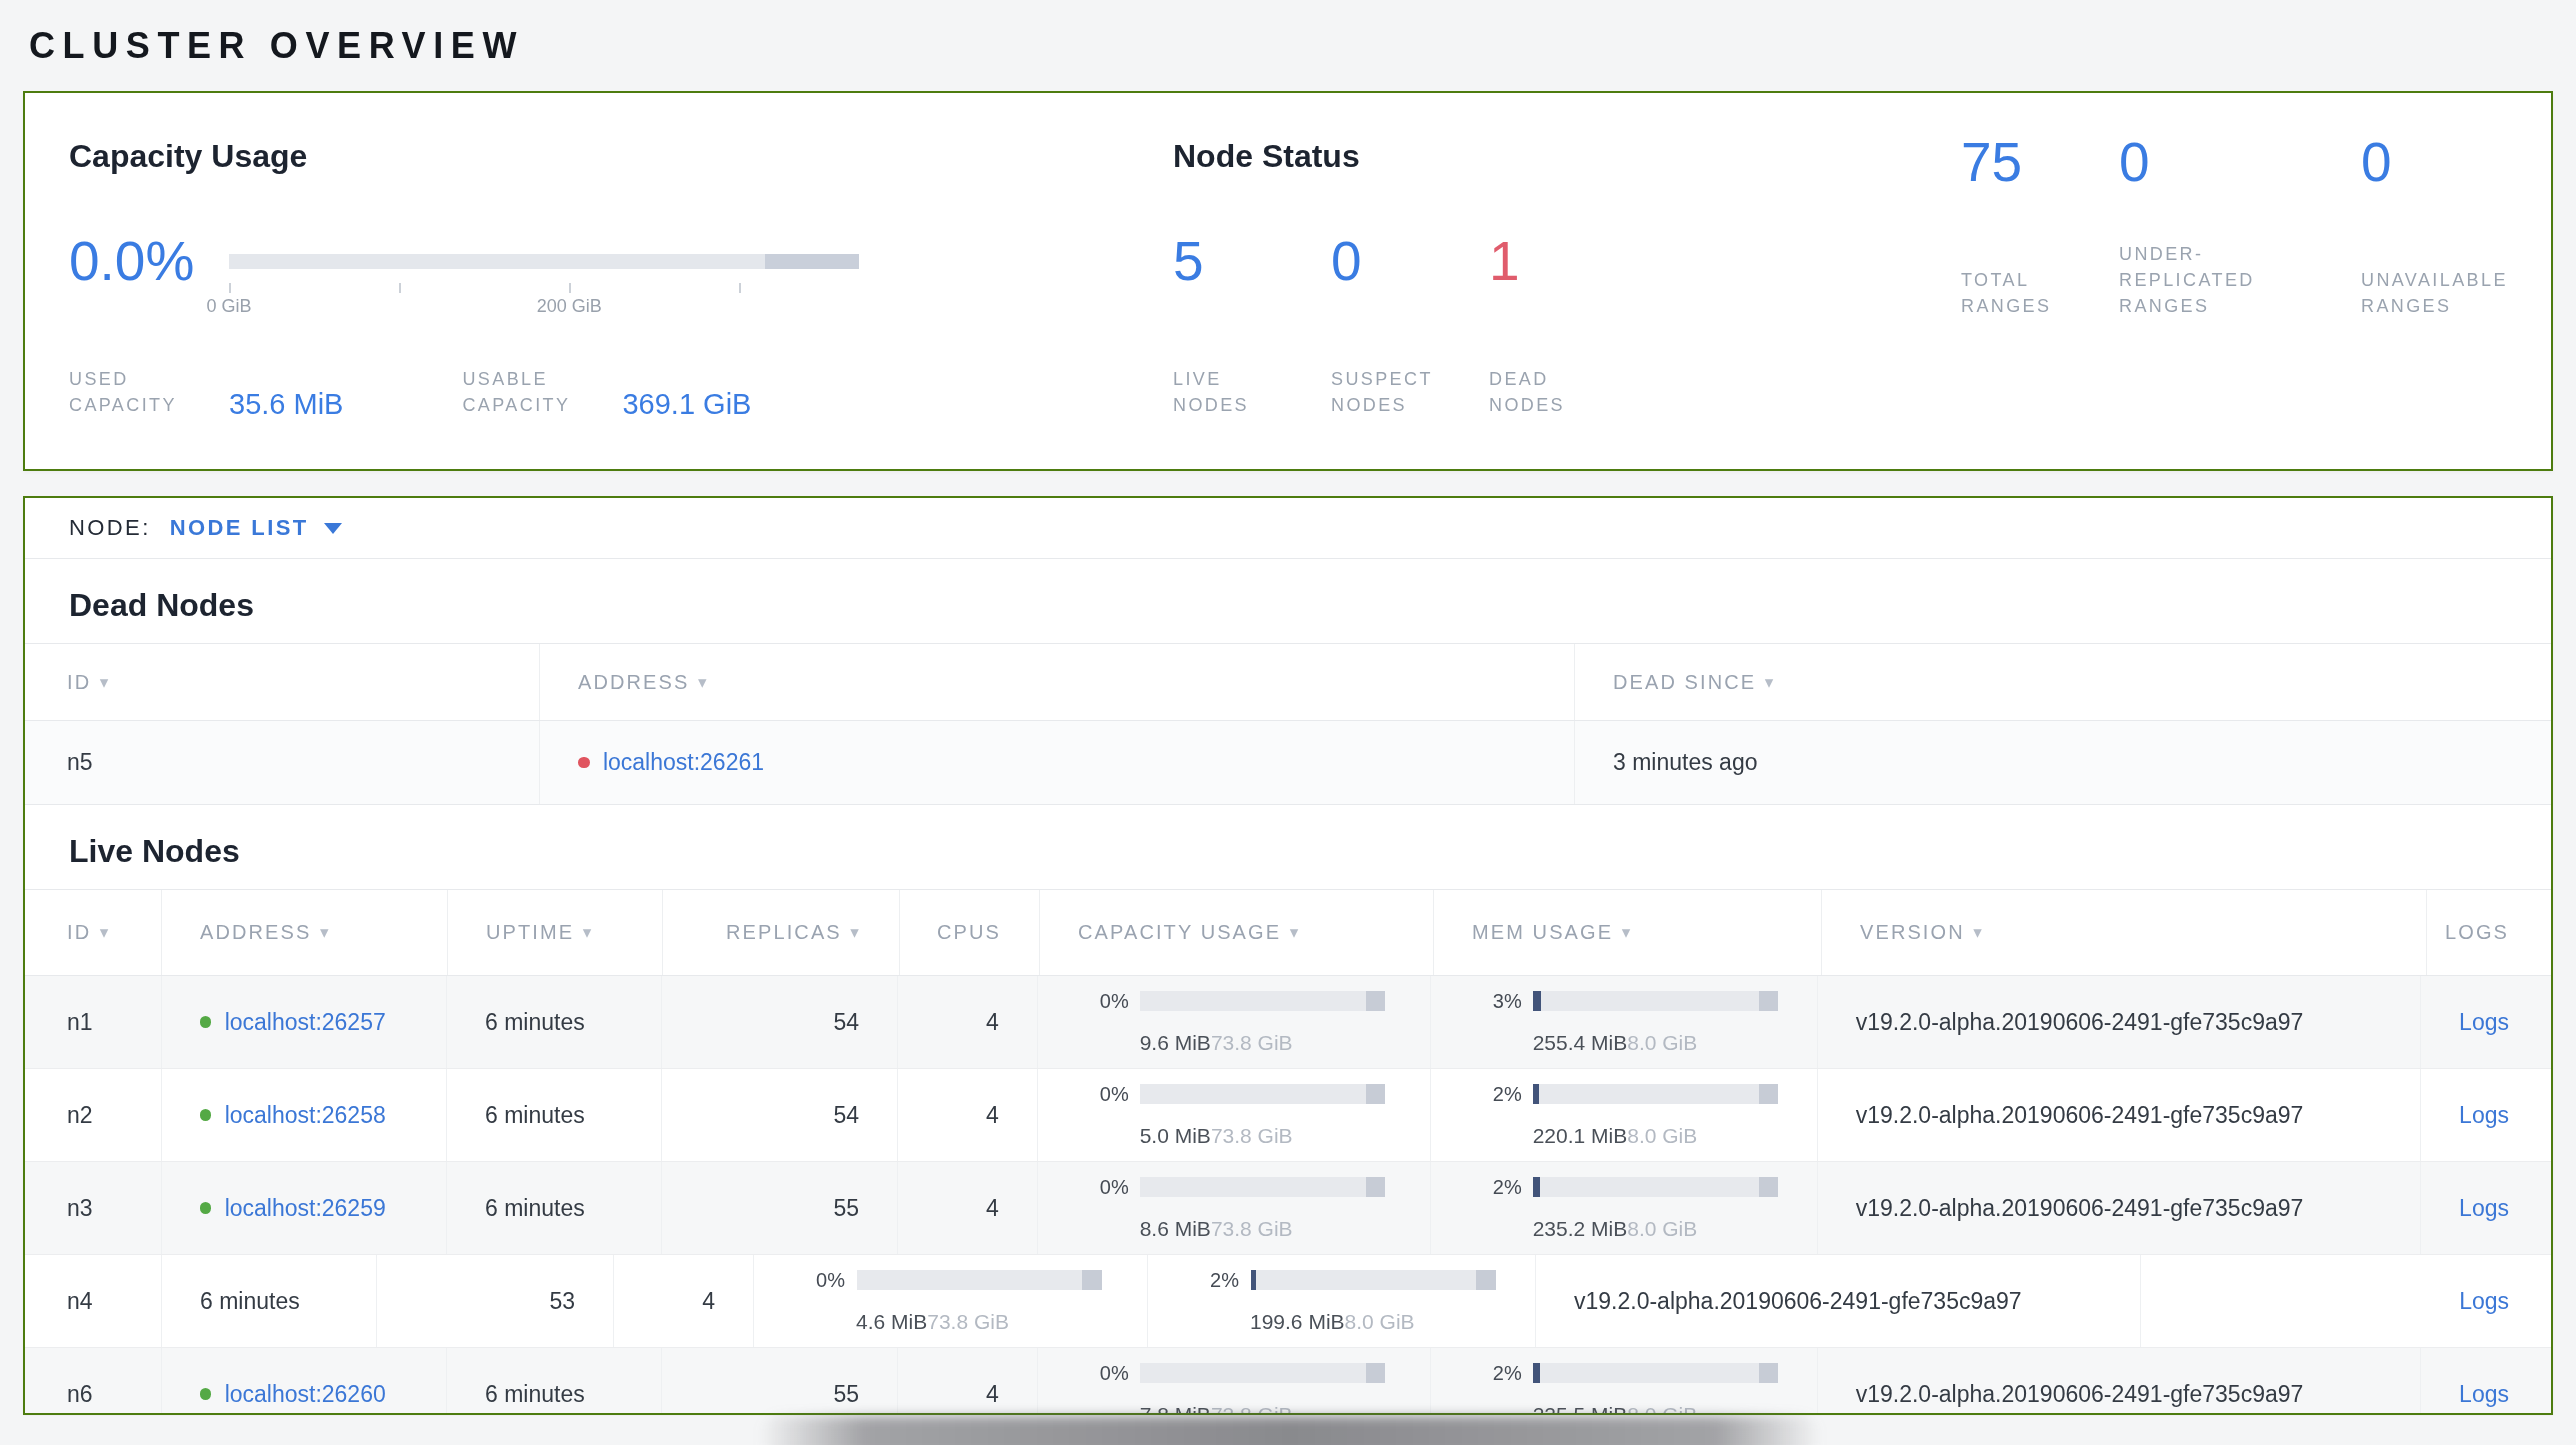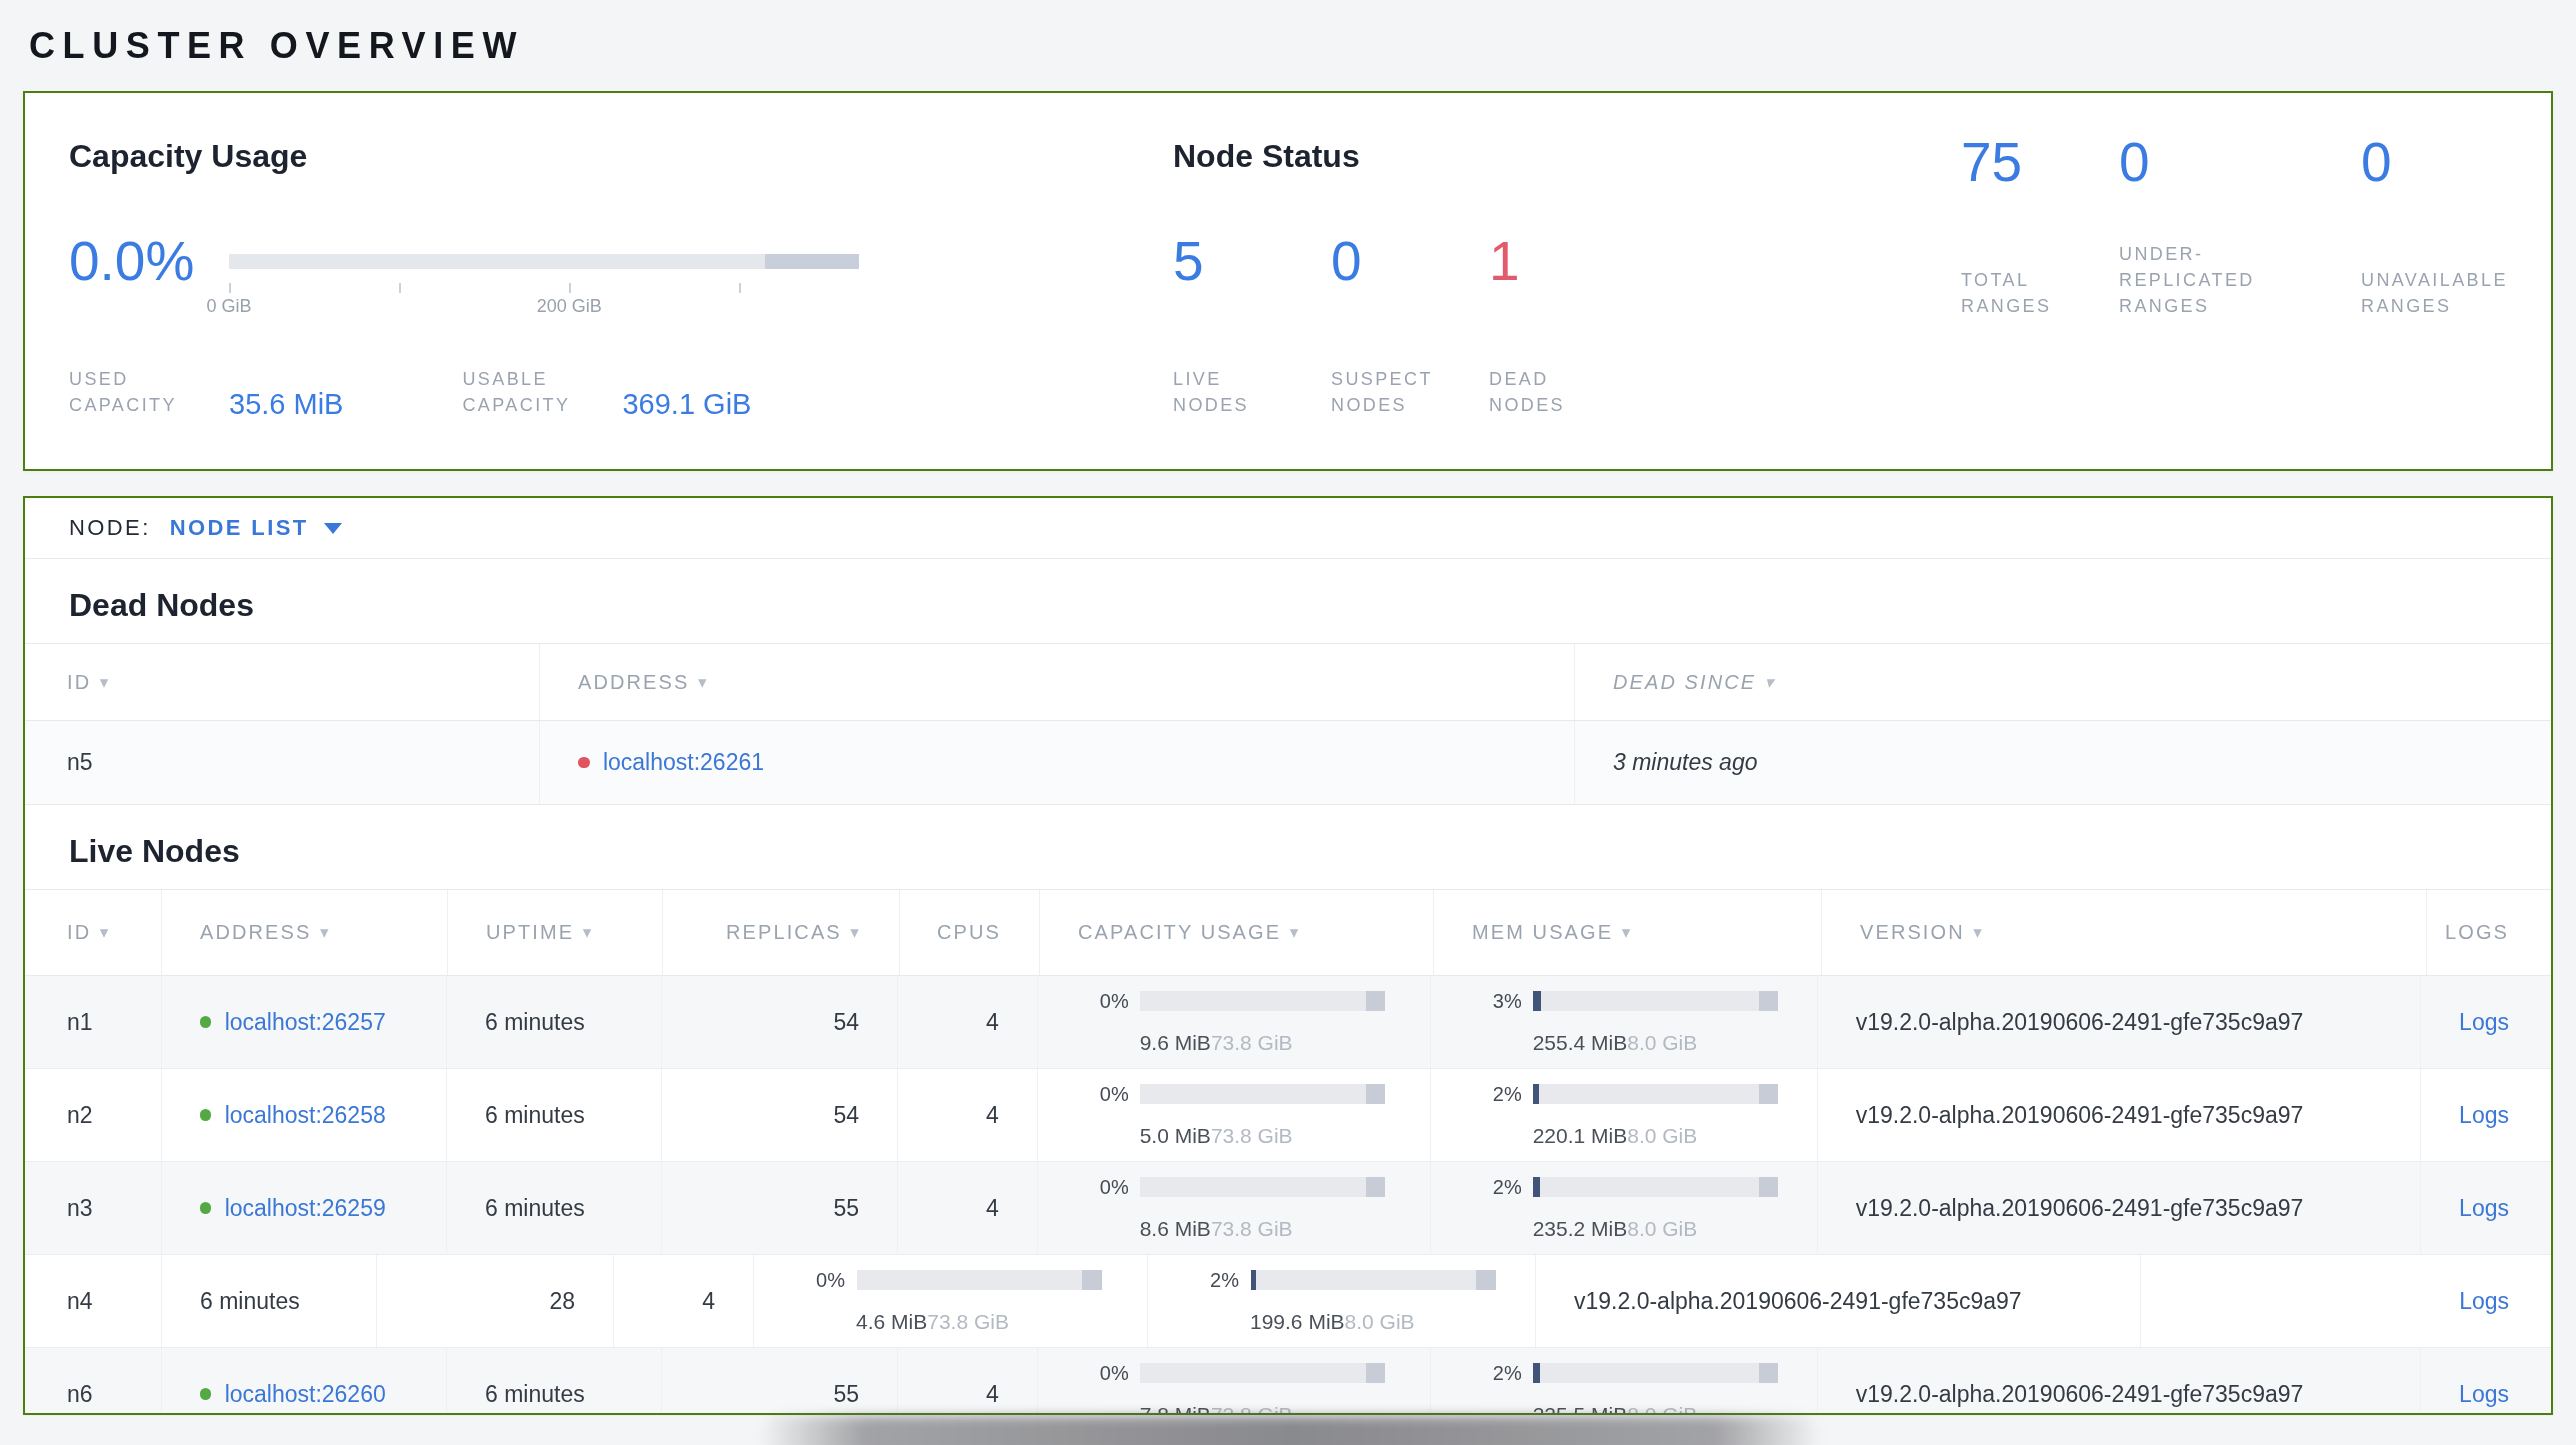--- a/index.html
+++ b/index.html
@@ -67,21 +67,21 @@
   .hcell:last-child { border-right:none; }
   .hcell.first { padding-left:42px; }
   .hcell.num { justify-content:flex-end; padding-right:38px; padding-left:0; }
   .arrow { font-size:17px; color:#b6bdc8; margin-left:8.6px; }
   
   .dhrow { height:78px; }
   .drow { display:flex; height:84px; background:#fafbfc; border-bottom:1px solid #e7e9ec; }
   .dcell { display:flex; align-items:center; padding-left:38px; font-size:23px; color:#343b44; border-right:1px solid #edeff1; }
   .dcell:last-child { border-right:none; }
   .dcell.first { padding-left:42px; }
-  .dc1 { width:515px; } .dc2 { width:1035px; } .dc3 { flex:1;font-style:italic; }
+  .dc1 { width:515px; } .dc2 { width:1035px; } .dc3 { flex:1; }
   
   .lhrow { height:87px; }
   .lrow { display:flex; height:93px; border-bottom:1px solid #ecedef; background:#fff; }
   .lrows .lrow:nth-child(odd) { background:#f6f7f8; }
   .cell { display:flex; align-items:center; padding-left:38px; font-size:23px; color:#343b44; border-right:1px solid #eef0f2; }
   .cell:last-child { border-right:none; }
   .cell.first { padding-left:42px; }
   .cell.num { justify-content:flex-end; padding-right:38px; padding-left:0; }
   .lc-id { width:137px; } .lc-addr { width:286px; } .lc-up { width:215px; } .lc-rep { width:237px; }
   .lc-cpu { width:140px; } .lc-cap { width:394px; } .lc-mem { width:388px; } .lc-ver { width:605px; } .lc-logs { flex:1; }
@@ -372,21 +372,21 @@
       </div>
       <div class="cell lc-ver">v19.2.0-alpha.20190606-2491-gfe735c9a97</div>
       <div class="cell logs lc-logs">
         <a class="link">Logs</a>
       </div>
     </div>
 
     <div class="lrow">
       <div class="cell first lc-id">n4</div>
       <div class="cell lc-up">6 minutes</div>
-      <div class="cell num lc-rep">28</div>
+      <div class="cell num lc-rep">53</div>
       <div class="cell num lc-cpu">4</div>
       <div class="cell barcell lc-cap">
         <div class="bl1">
           <span class="pct">0%</span>
           <div class="minibar">
             <div class="fill" style="width: 0%;"></div>
             <div class="endseg"></div>
           </div>
         </div>
         <div class="bl2">

